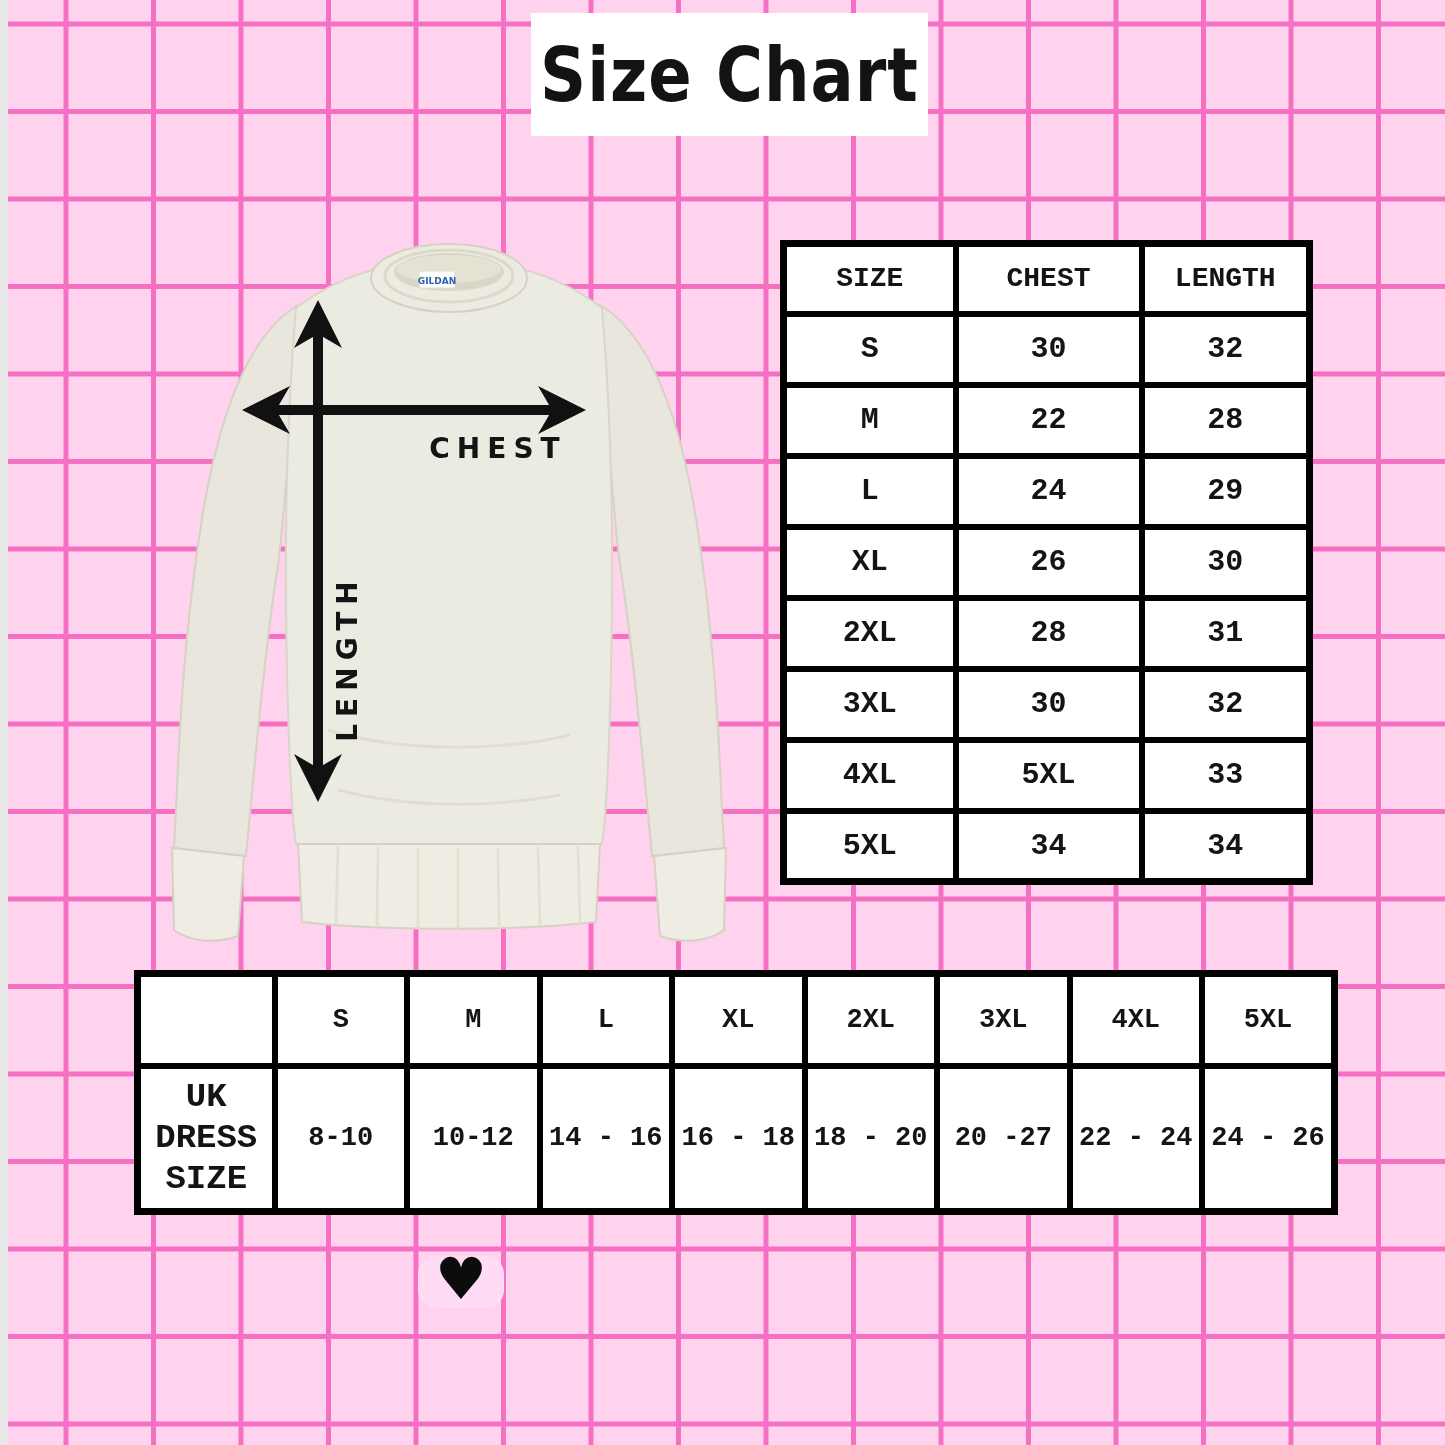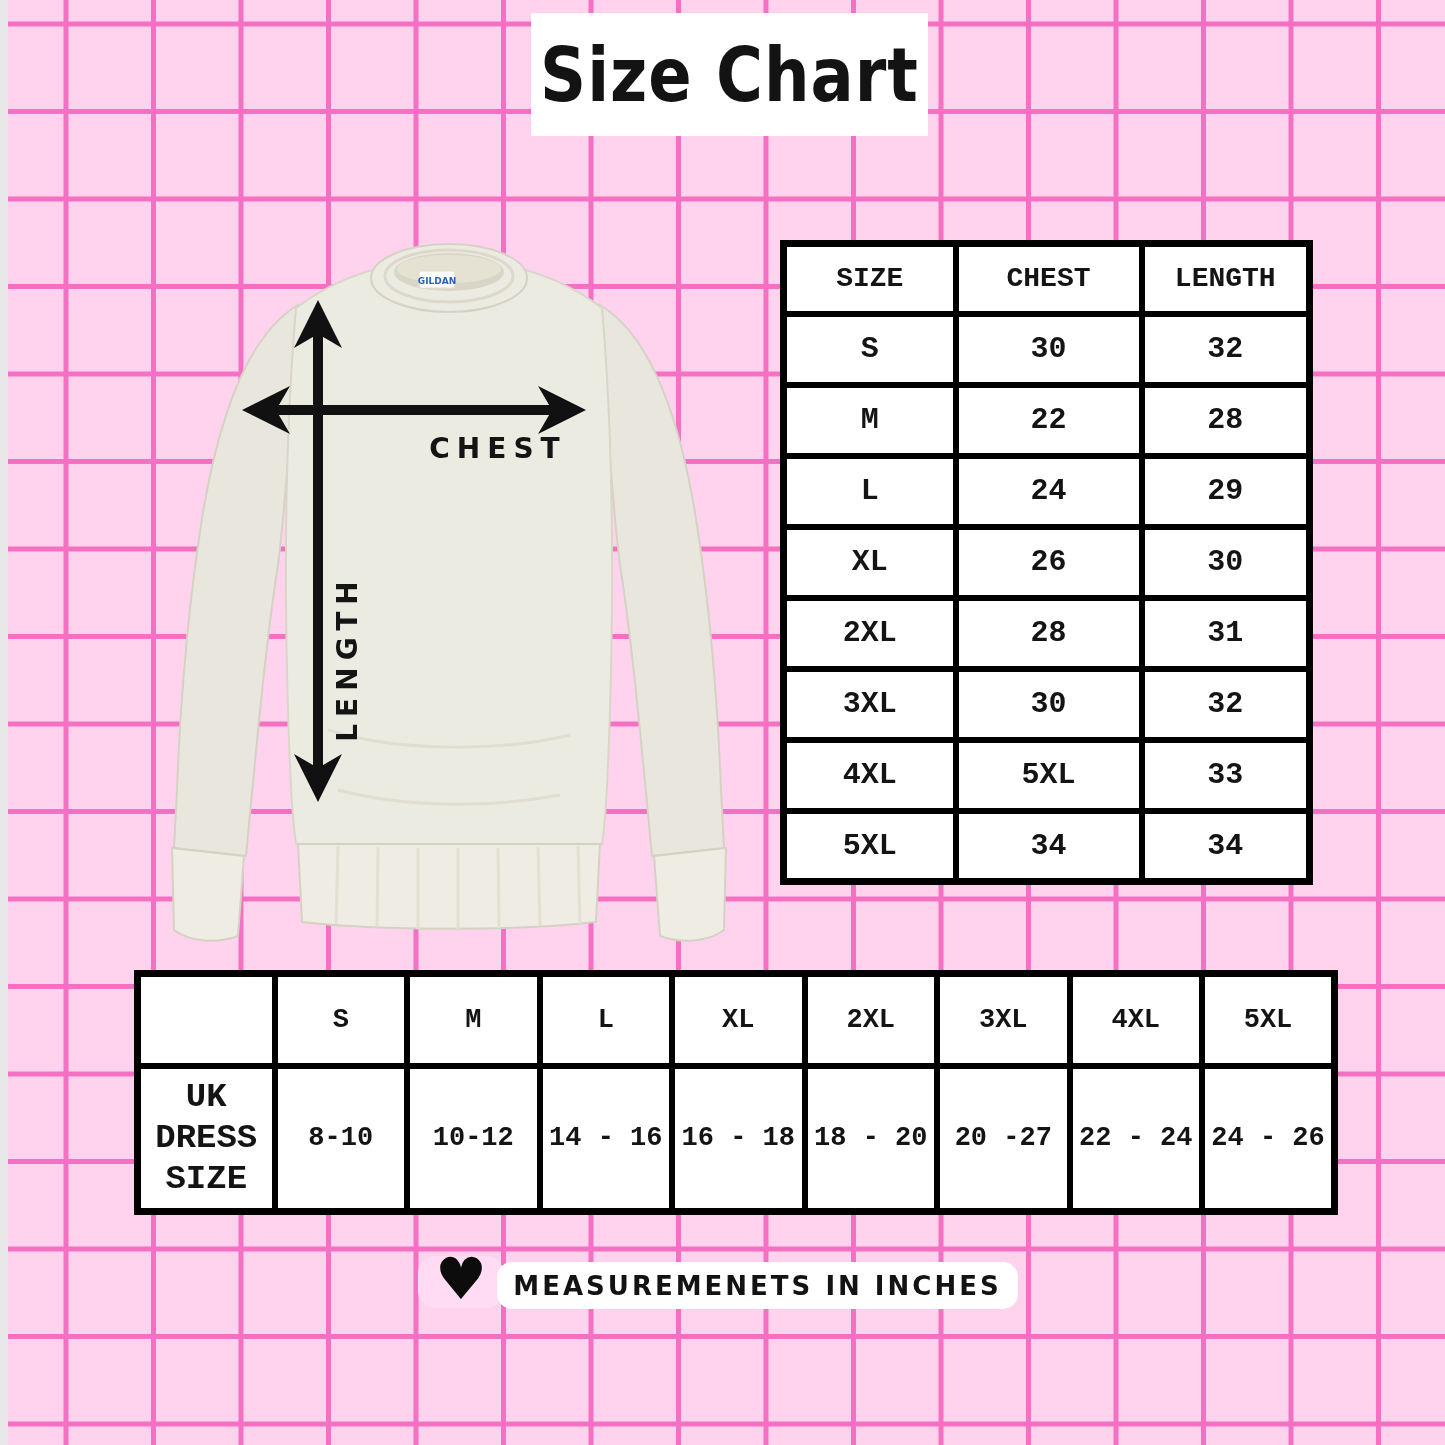--- a/index.html
+++ b/index.html
@@ -220,15 +220,14 @@
         <td>20 -27</td>
         <td>22 - 24</td>
         <td>24 - 26</td>
       </tr>
     </tbody>
   </table>
 
   <div class="heart-pill">
     <span>♥</span>
   </div>
-  <div class="note-pill note-line1">MEASUREMENETS IN INCHES</div>
 
 </div>
 
 </body></html>

